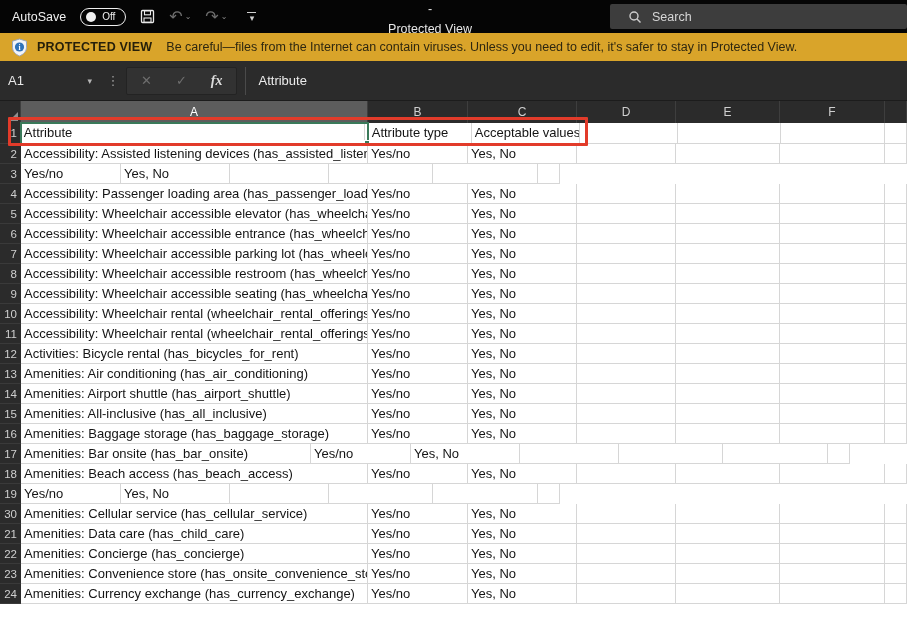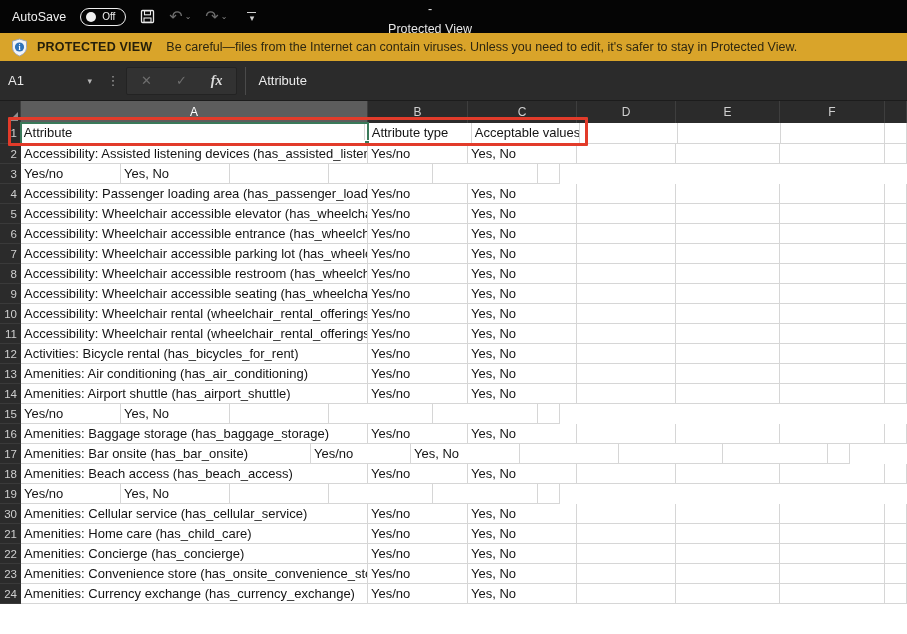--- a/index.html
+++ b/index.html
@@ -96,20 +96,27 @@
         <span class="qat-line"></span>
         <span class="glyph qat-caret">▾</span>
       </span>
     </div>
     <div class="tb-title">
       <span>Google-My-Business-Attributes-en.xlsx</span>
       <span>-</span>
       <span>Protected View</span>
       <span class="glyph" style="font-size:9px;color:#cfcfcf">▾</span>
     </div>
+    <div class="searchbox">
+      <svg width="14" height="14" viewBox="0 0 14 14">
+        <circle cx="6" cy="6" r="4" fill="none" stroke="#cdcdcd" stroke-width="1.4"></circle>
+        <line x1="9" y1="9" x2="12.5" y2="12.5" stroke="#cdcdcd" stroke-width="1.4"></line>
+      </svg>
+      <span>Search</span>
+    </div>
   </div>
 
 
   <div class="pvbar" style="background: rgb(217, 164, 42);">
     <svg width="17" height="19" viewBox="0 0 17 19">
       <path d="M8.5 1 L15.5 3.2 V9.3 C15.5 13.6 12.4 16.4 8.5 18 C4.6 16.4 1.5 13.6 1.5 9.3 V3.2 Z" fill="#f2f4f8" stroke="#9aa7bd" stroke-width="1"></path>
       <circle cx="8.5" cy="9" r="4.6" fill="#2f72b8"></circle>
       <text x="8.5" y="11.6" text-anchor="middle" font-size="7.5" font-family="Liberation Serif,serif" font-weight="bold" fill="#ffffff">i</text>
     </svg>
     <span class="pv-label">PROTECTED VIEW</span>
@@ -277,20 +284,21 @@
           <div class="cell" style="width: 347px;">Amenities: Airport shuttle (has_airport_shuttle)</div>
           <div class="cell" style="width: 100px;">Yes/no</div>
           <div class="cell" style="width: 109px;">Yes, No</div>
           <div class="cell" style="width: 99px;"></div>
           <div class="cell" style="width: 104px;"></div>
           <div class="cell" style="width: 105px;"></div>
           <div class="cell" style="width: 22px;"></div>
         </div>
         <div class="srow">
           <div class="rh">15</div>
+          <div class="cell" style="width: 347px;">Amenities: All-inclusive (has_all_inclusive)</div>
           <div class="cell" style="width: 100px;">Yes/no</div>
           <div class="cell" style="width: 109px;">Yes, No</div>
           <div class="cell" style="width: 99px;"></div>
           <div class="cell" style="width: 104px;"></div>
           <div class="cell" style="width: 105px;"></div>
           <div class="cell" style="width: 22px;"></div>
         </div>
         <div class="srow">
           <div class="rh">16</div>
           <div class="cell" style="width: 347px;">Amenities: Baggage storage (has_baggage_storage)</div>
@@ -335,21 +343,21 @@
           <div class="cell" style="width: 347px;">Amenities: Cellular service (has_cellular_service)</div>
           <div class="cell" style="width: 100px;">Yes/no</div>
           <div class="cell" style="width: 109px;">Yes, No</div>
           <div class="cell" style="width: 99px;"></div>
           <div class="cell" style="width: 104px;"></div>
           <div class="cell" style="width: 105px;"></div>
           <div class="cell" style="width: 22px;"></div>
         </div>
         <div class="srow">
           <div class="rh">21</div>
-          <div class="cell" style="width: 347px;">Amenities: Home care (has_child_care)</div>
+          <div class="cell" style="width: 347px;">Amenities: Data care (has_child_care)</div>
           <div class="cell" style="width: 100px;">Yes/no</div>
           <div class="cell" style="width: 109px;">Yes, No</div>
           <div class="cell" style="width: 99px;"></div>
           <div class="cell" style="width: 104px;"></div>
           <div class="cell" style="width: 105px;"></div>
           <div class="cell" style="width: 22px;"></div>
         </div>
         <div class="srow">
           <div class="rh">22</div>
           <div class="cell" style="width: 347px;">Amenities: Concierge (has_concierge)</div>

